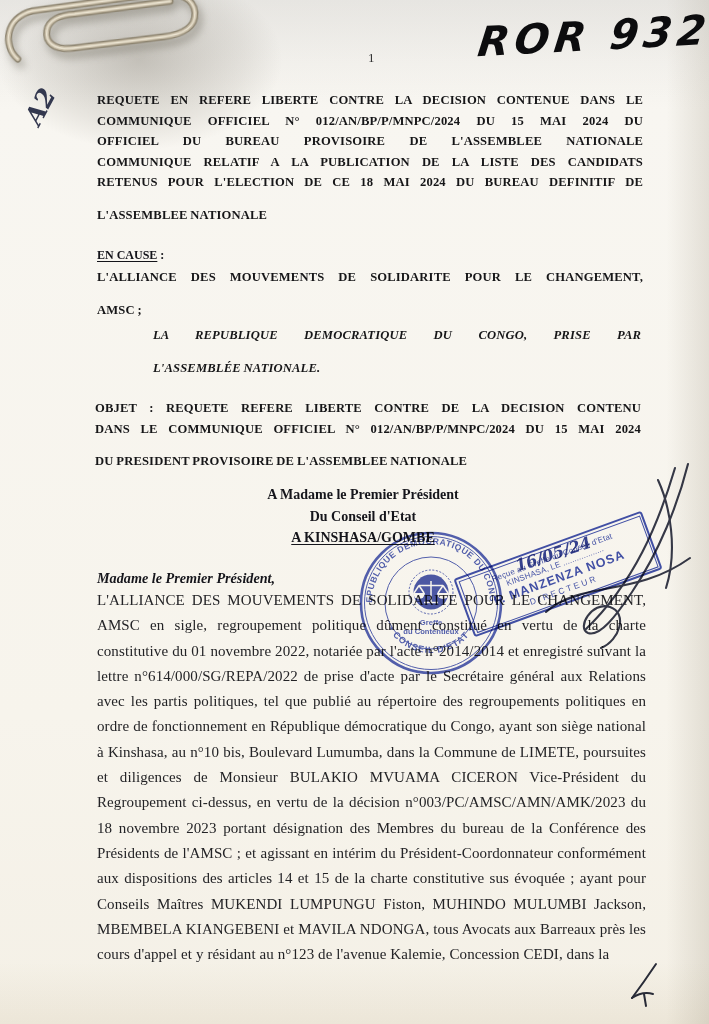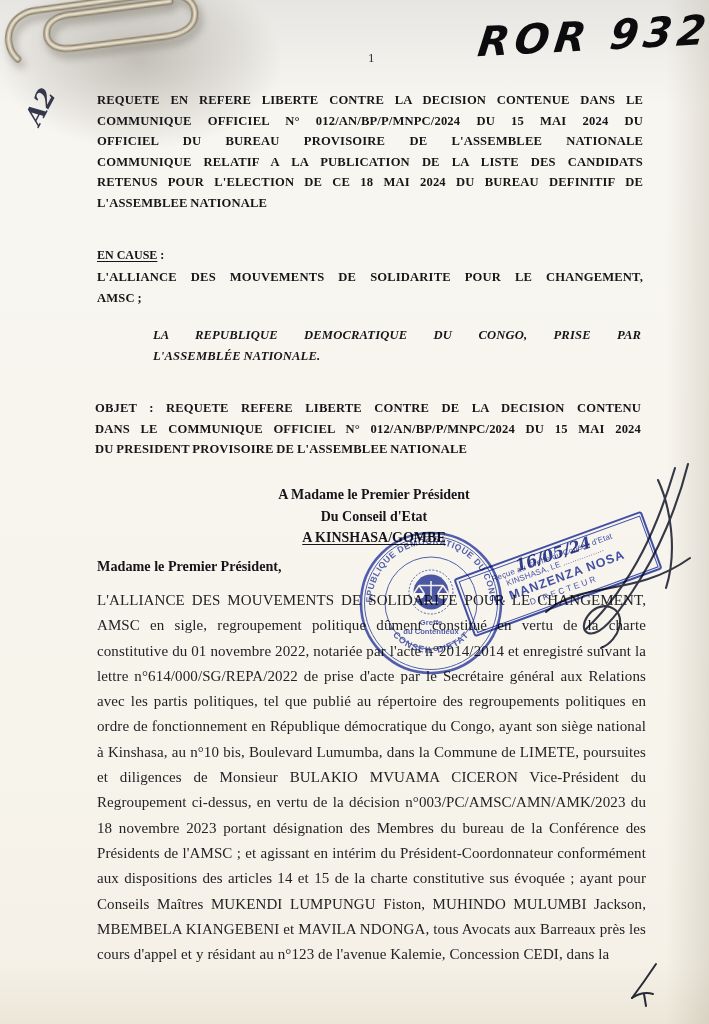--- a/index.html
+++ b/index.html
@@ -12,21 +12,21 @@
       linear-gradient(0deg, rgba(190,172,135,.15) 0%, rgba(0,0,0,0) 6%),
       linear-gradient(180deg,#f2f1ee 0%,#f8f6f1 10%,#f7f4ec 70%,#f4f0e6 100%);
   }
   .abs{position:absolute;}
   
   .jlines > div{
     text-align:justify;text-align-last:justify;-moz-text-align-last:justify;
     font-weight:bold;font-size:12.6px;line-height:20.5px;
     letter-spacing:.15px;word-spacing:-.5px;color:#161618;
   }
-  .jlines > div:last-of-type{text-align:center;text-align-last:left;-moz-text-align-last:left;}
+  .jlines > div:last-of-type{text-align:center;text-align-last:left;margin-top:12px;-moz-text-align-last:left;}
   .sec-heading{font-weight:bold;font-size:12px;color:#14141a;line-height:20px;}
   .u{text-decoration:underline;text-underline-offset:2px;text-decoration-thickness:1.4px;}
   .addr{ text-align:center;font-weight:bold;font-size:14px;line-height:21.5px;color:#15151b;}
   .salut{font-weight:bold;font-size:14.2px;color:#15151b;}
   .bodytext{
     font-size:15px;line-height:25.3px;text-align:justify;color:#232326;
     letter-spacing:.1px;
   }
   .pagenum{font-size:13px;color:#333;}
   
@@ -114,27 +114,27 @@
       </div>
   </div>
 
   <div class="abs jlines" style="left:95px;top:398px;width:546px;">
 
   <div>OBJET : REQUETE REFERE LIBERTE CONTRE DE LA DECISION CONTENU</div>
       <div>DANS LE COMMUNIQUE OFFICIEL N° 012/AN/BP/P/MNPC/2024 DU 15 MAI 2024</div>
       <div>DU PRESIDENT PROVISOIRE DE L'ASSEMBLEE NATIONALE</div>
     </div>
 
-  <div class="abs addr" style="left:209px;top:484px;width:330px;">
+  <div class="abs addr" style="left:198px;top:484px;width:330px;">
     <div>A Madame le Premier Président</div>
     <div>Du Conseil d'Etat</div>
     <div class="u">A KINSHASA/GOMBE</div>
   </div>
 
-  <div class="abs salut" style="left:97px;top:558px;">Madame le Premier Président,</div>
+  <div class="abs salut" style="left:97px;top:570px;font-style:italic;">Madame le Premier Président,</div>
 
   <p class="abs bodytext" style="left:97px;top:588px;width:549px;margin:0;">L'ALLIANCE DES MOUVEMENTS DE SOLIDARITE POUR LE CHANGEMENT, AMSC en sigle, regroupement politique dûment constitué en vertu de la charte constitutive du 01 novembre 2022, notariée par l'acte n°2014/2014 et enregistré suivant la lettre n°614/000/SG/REPA/2022 de prise d'acte par le Secrétaire général aux Relations avec les partis politiques, tel que publié au répertoire des regroupements politiques en ordre de fonctionnement en République démocratique du Congo, ayant son siège national à Kinshasa, au n°10 bis, Boulevard Lumumba, dans la Commune de LIMETE, poursuites et diligences de Monsieur BULAKIO MVUAMA CICERON Vice-Président du Regroupement ci-dessus, en vertu de la décision n°003/PC/AMSC/AMN/AMK/2023 du 18 novembre 2023 portant désignation des Membres du bureau de la Conférence des Présidents de l'AMSC ; et agissant en intérim du Président-Coordonnateur conformément aux dispositions des articles 14 et 15 de la charte constitutive sus évoquée ; ayant pour Conseils Maîtres MUKENDI LUMPUNGU Fiston, MUHINDO MULUMBI Jackson, MBEMBELA KIANGEBENI et MAVILA NDONGA, tous Avocats aux Barreaux près les cours d'appel et  y résidant au n°123 de l'avenue Kalemie, Concession CEDI, dans la</p>
 
   <svg class="abs stamp-round" style="left:356px;top:528px;" width="150" height="150" viewBox="0 0 150 150">
     <defs>
       <path id="arcTop" d="M 16 75 A 59 59 0 0 1 134 75"></path>
       <path id="arcBot" d="M 25 75 A 50 50 0 0 0 125 75"></path>
     </defs>
     <circle cx="75" cy="75" r="70" fill="none" stroke="#2e3fa8" stroke-width="2.6"></circle>
     <circle cx="75" cy="75" r="66.5" fill="none" stroke="#2e3fa8" stroke-width="1"></circle>

